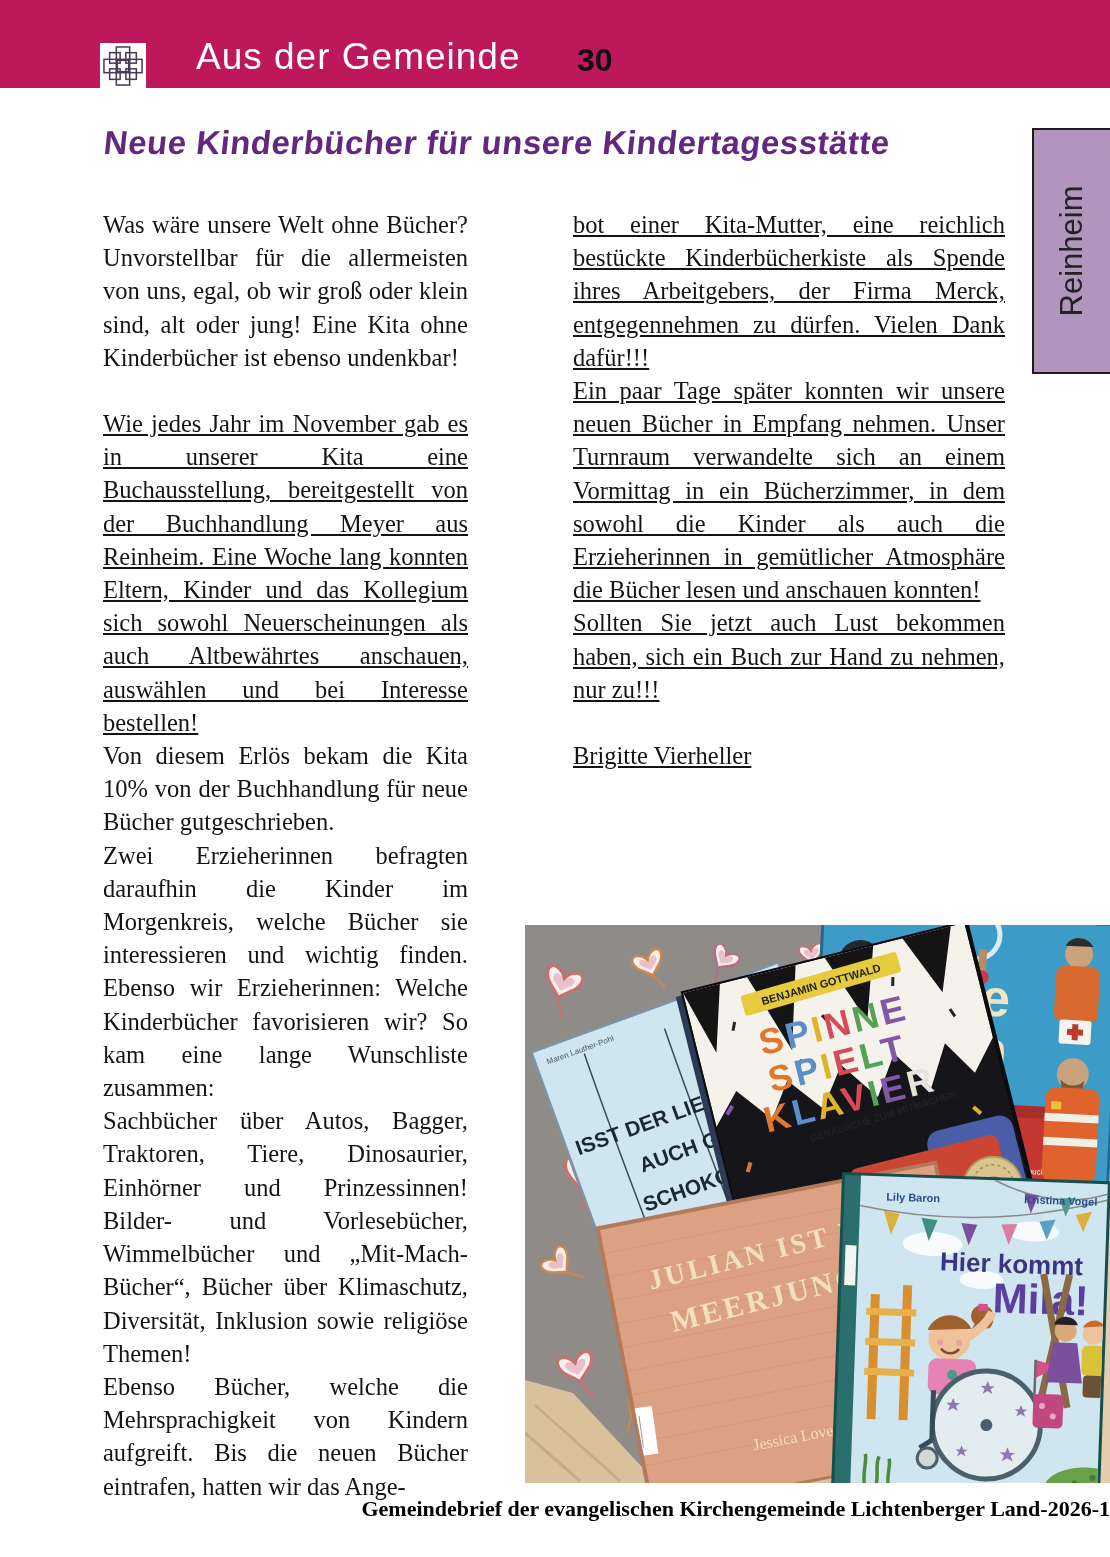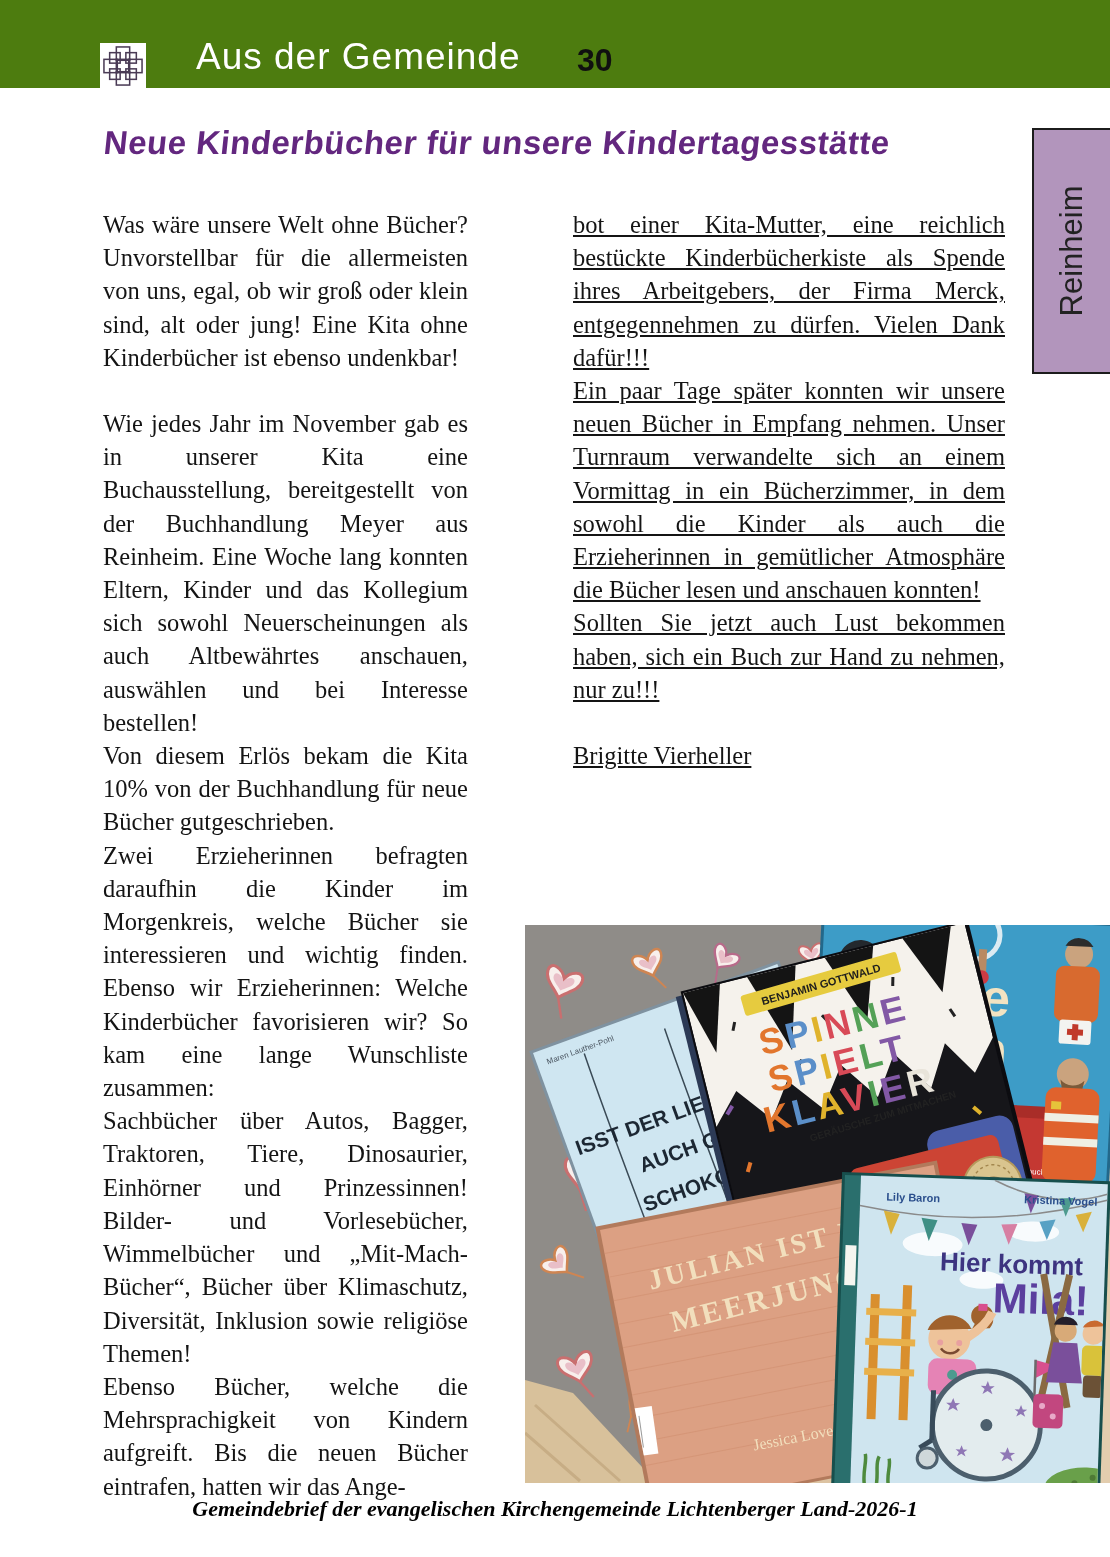--- a/index.html
+++ b/index.html
@@ -1,20 +1,20 @@
 <!DOCTYPE html>
 <html lang="de"><head>
 <meta charset="utf-8">
 <style>
   html,body{margin:0;padding:0;background:#ffffff;}
   .page{position:relative;width:1110px;height:1557px;background:#ffffff;overflow:hidden;
         font-family:"Liberation Serif", serif;color:#141414;}
 
   
-  .header-bar{position:absolute;left:0;top:0;width:1110px;height:88px;background:#4d7c0f;}
+  .header-bar{position:absolute;left:0;top:0;width:1110px;height:88px;background:#be185d;}
   .logo-box{position:absolute;left:100px;top:43px;width:46px;height:45px;background:#ffffff;
             display:flex;align-items:center;justify-content:center;}
   .header-title{position:absolute;left:196px;top:36px;font-family:"Liberation Sans",sans-serif;
                 font-size:37px;color:#ffffff;letter-spacing:1px;white-space:nowrap;}
   .page-number{position:absolute;left:577px;top:42px;font-family:"Liberation Sans",sans-serif;
                font-size:32px;font-weight:bold;color:#101010;}
 
   
   .side-tab{position:absolute;left:1032px;top:128px;width:78px;height:246px;background:#b295bc;
             border:2px solid #1c1c1c;border-right:none;box-sizing:border-box;
@@ -24,31 +24,31 @@
 
   
   .article-title{position:absolute;left:102px;top:124px;font-family:"Liberation Sans",sans-serif;
                  font-weight:700;font-size:33px;color:#63277f;letter-spacing:0.5px;
                  transform:skewX(-6deg);transform-origin:left bottom;white-space:nowrap;}
   .col{position:absolute;top:208px;width:432px;text-align:justify;font-size:24.5px;
        line-height:33.2px;color:#141414;hyphens:auto;}
   .col p{margin:0;}
   .col-left{left:103px;}
   .col-right{left:573px;text-decoration:underline;}
-  .para-space{margin-top:33px !important;}
+  .para-space{margin-top:33px !important;text-decoration:underline;}
   .wrap-spacer{float:right;width:57px;height:545px;margin-top:695px;margin-left:10px;}
   .signature{margin-top:33px !important;}
 
   
   .photo{position:absolute;left:525px;top:925px;width:585px;height:558px;}
   .photo svg{display:block;}
 
   
-  .footer{position:absolute;left:0;top:1496px;width:1110px;text-align:center;
-          font-family:"Liberation Serif",serif;font-size:22px;font-weight:bold;color:#000;font-style:italic;}
+  .footer{position:absolute;left:0;top:1496px;width:1110px;text-align:right;
+          font-family:"Liberation Serif",serif;font-size:22px;font-weight:bold;color:#000;}
 </style>
 </head>
 <body>
 
 <div class="page">
 
   <div class="header-bar">
     <div class="logo-box">
       <svg width="40" height="40" viewBox="0 0 42 42">
         <g fill="none" stroke="#4a3b55" stroke-width="1.6">

